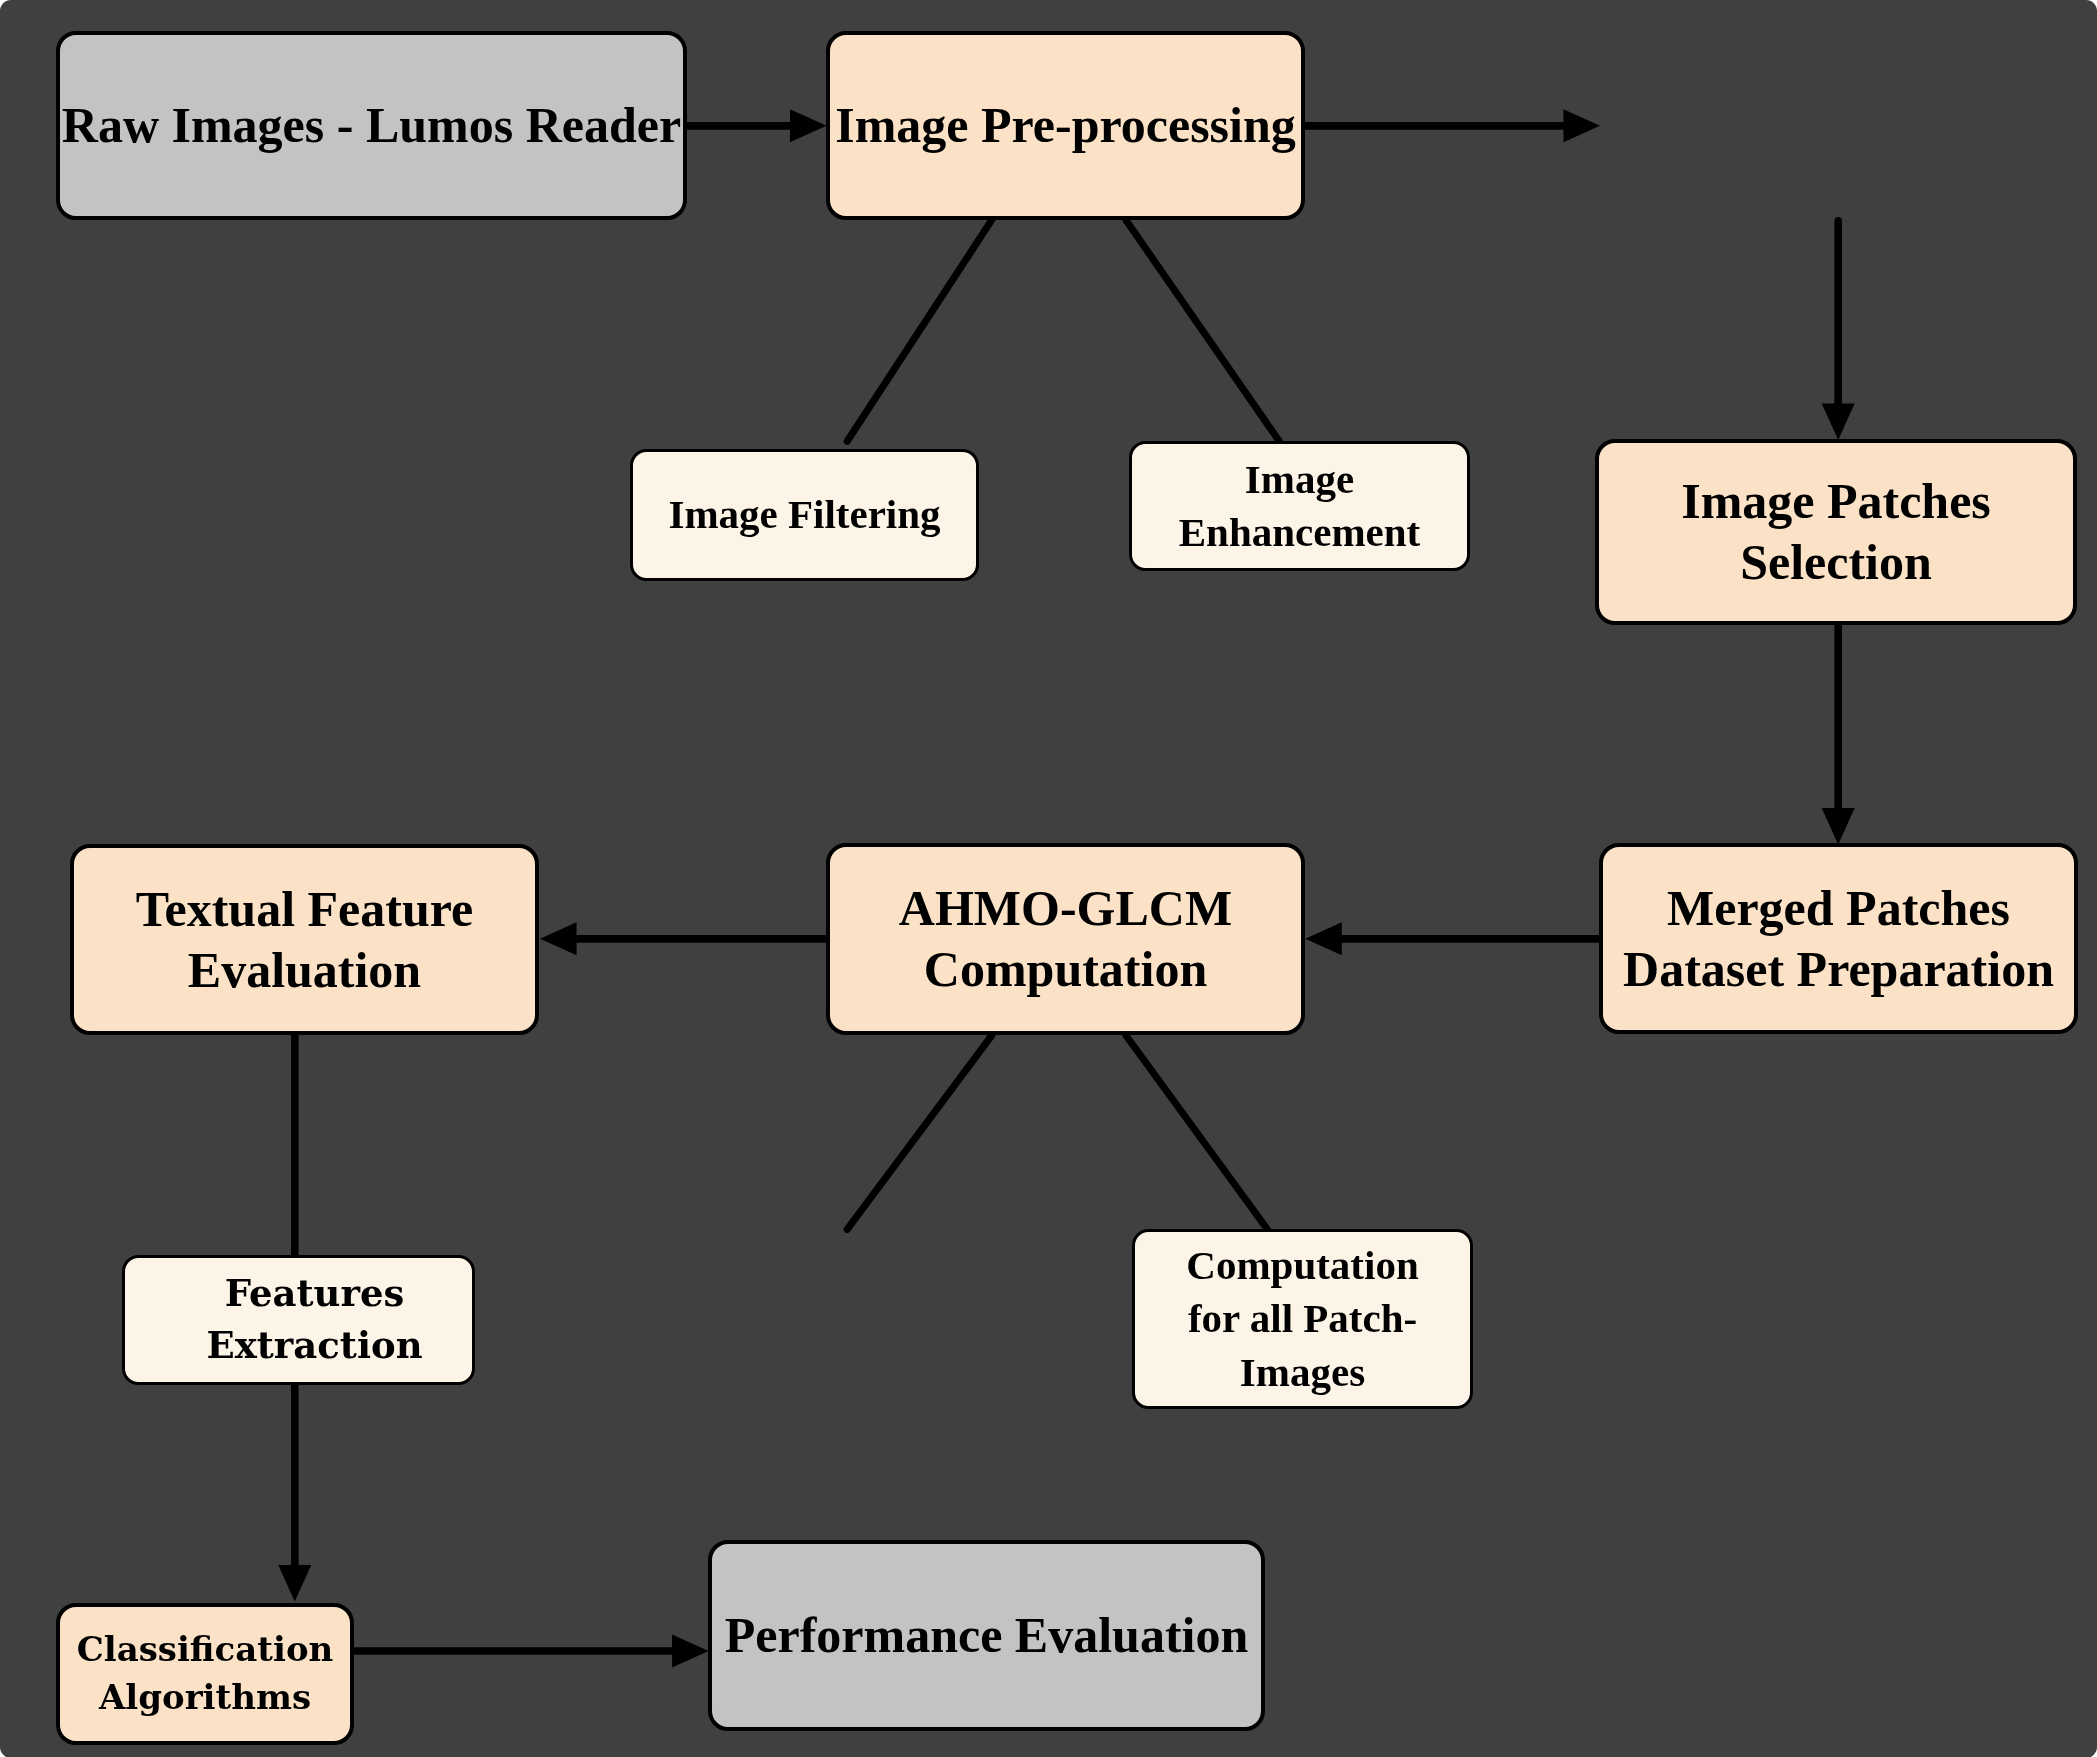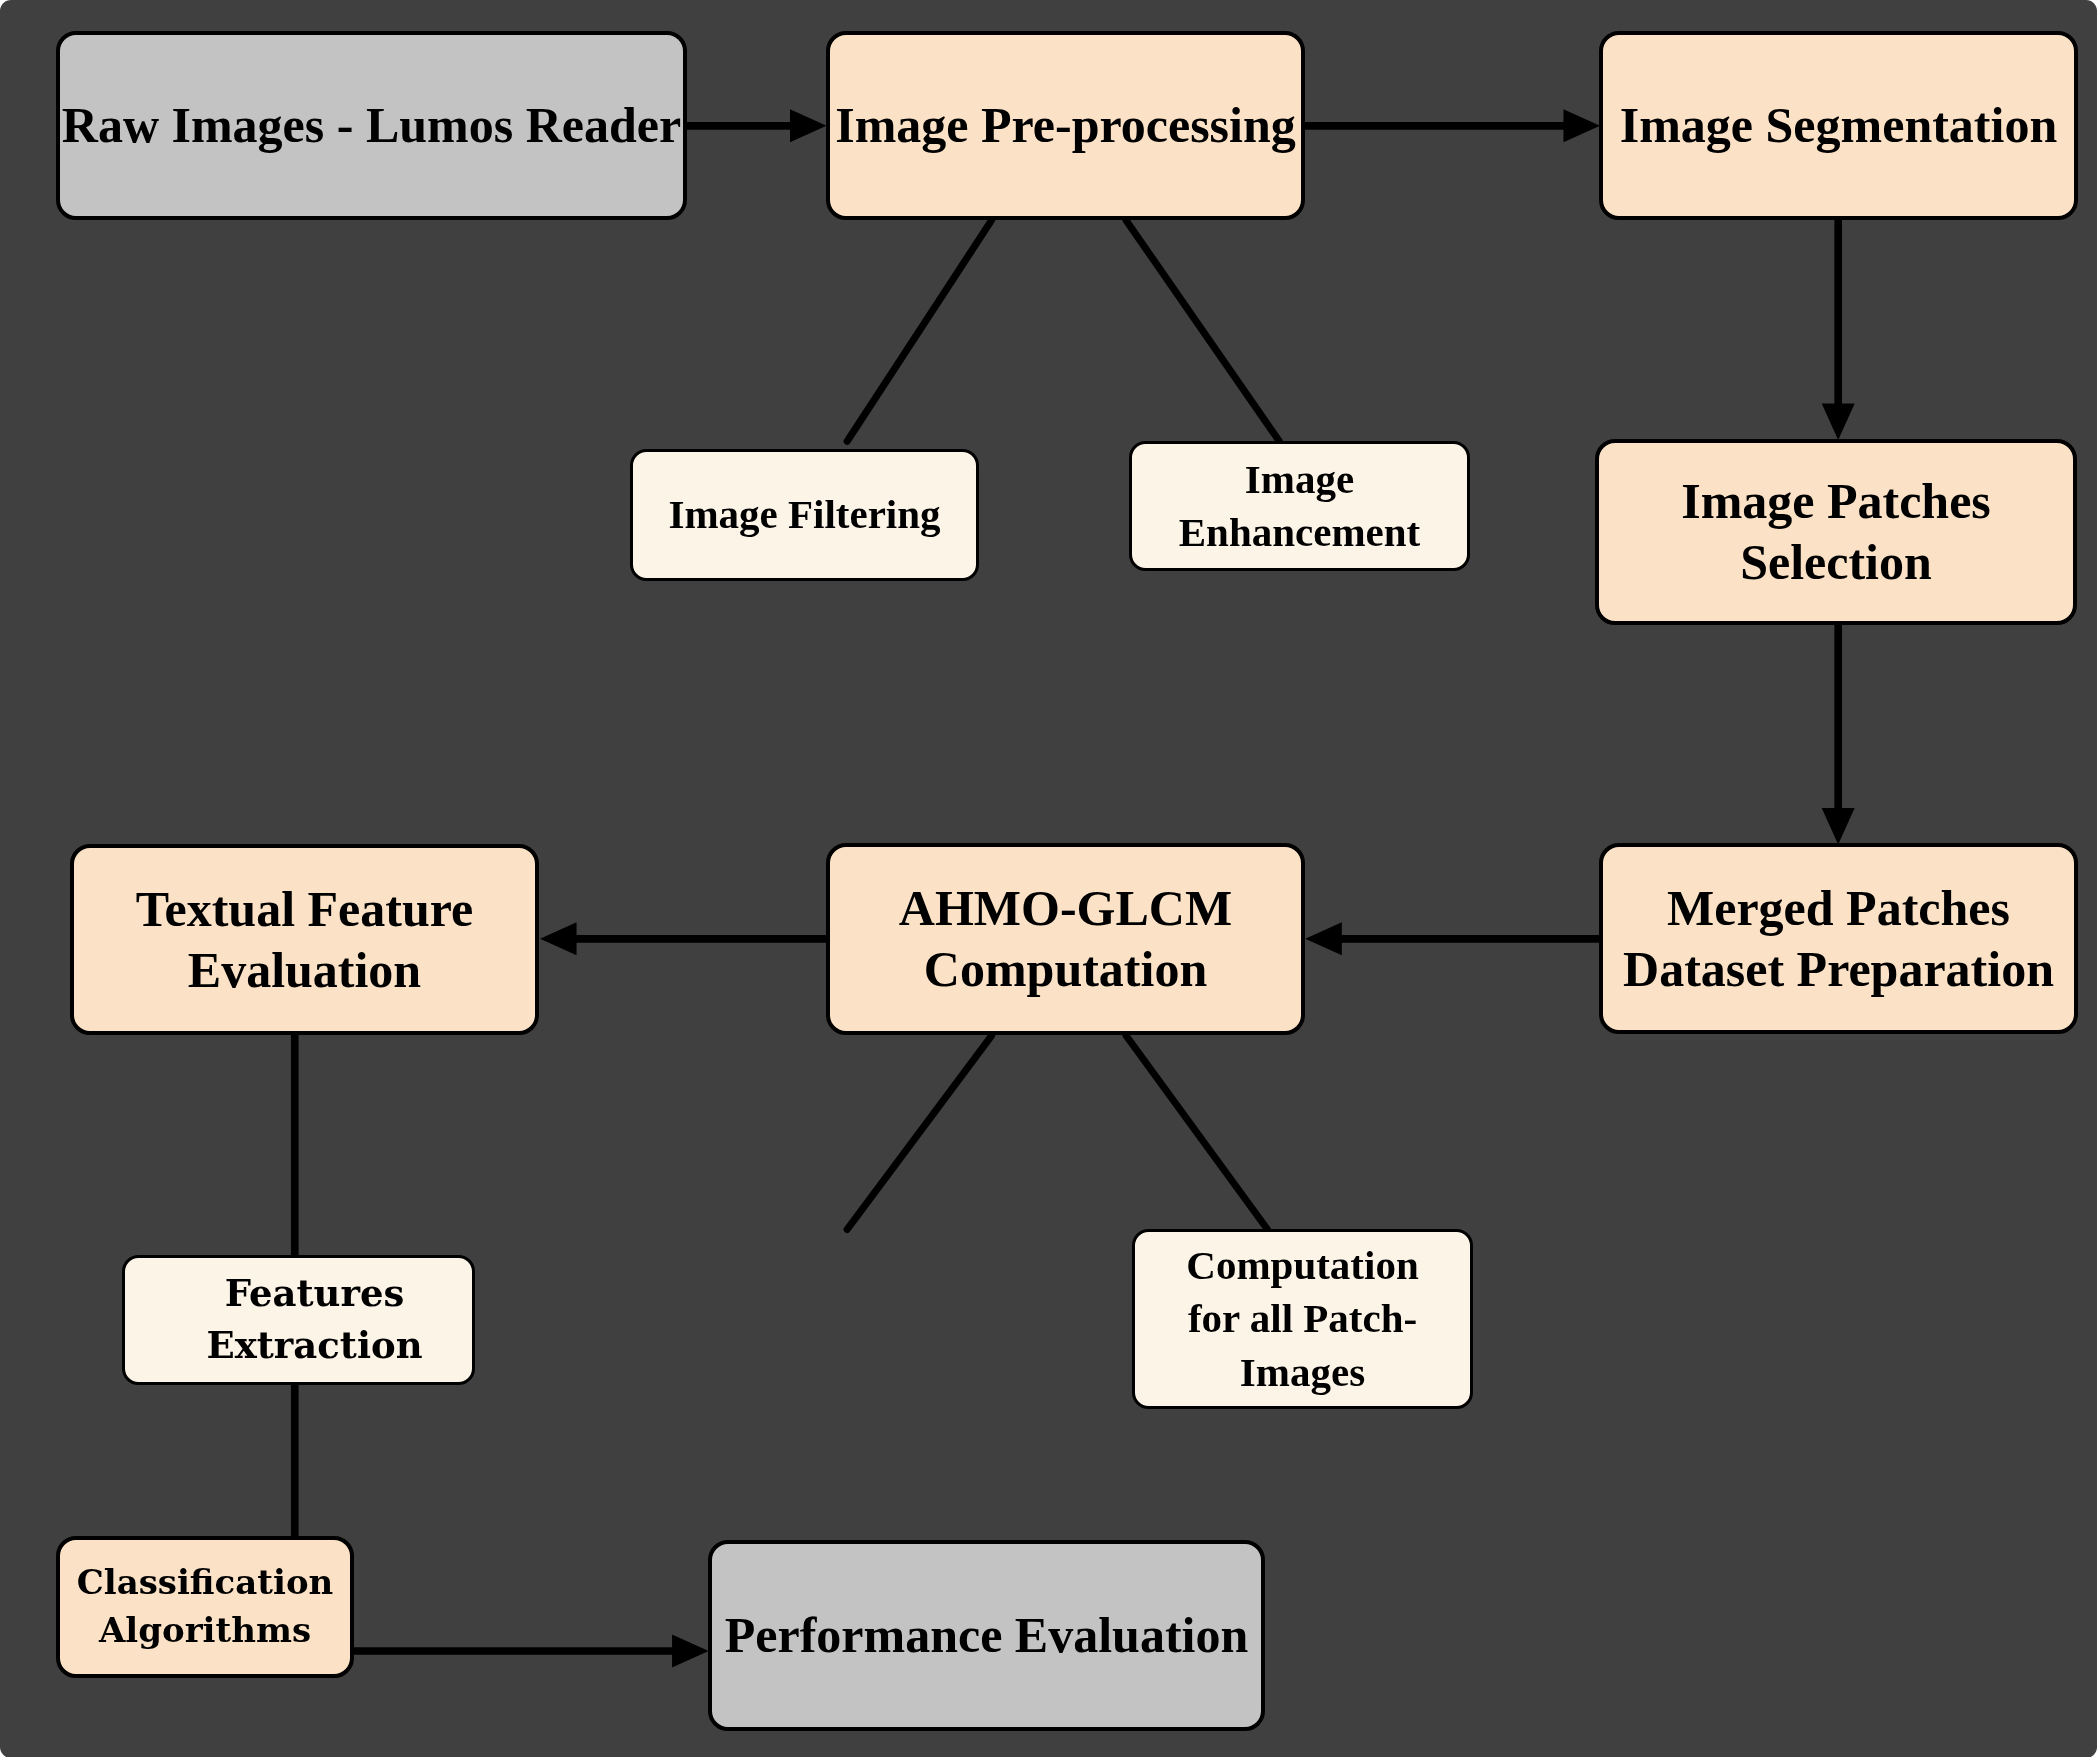--- a/index.html
+++ b/index.html
@@ -53,21 +53,21 @@
   #node-seg        { left: 1599px; top: 31px;   width: 479px;  height: 189px; }
   #node-filt       { left: 630px; top: 441px;  width: 349px;  height: 132px; margin-top: 8px; }
   #node-enh        { left: 1129px; top: 441px;  width: 341px;  height: 130px; }
   #node-patches    { left: 1595px; top: 439px;  width: 482px;  height: 186px; }
   #node-textual    { left: 70px;  top: 844px; width: 469px;  height: 191px; }
   #node-ahmo       { left: 826px; top: 843px; width: 479px;  height: 192px; }
   #node-merged     { left: 1599px; top: 843px; width: 479px;  height: 191px; }
   #node-feat       { left: 122px;  top: 1255px; width: 353px;  height: 130px; padding-left: 32px; }
   #node-quant      { left: 630px; top: 1229px; width: 341px;  height: 180px; }
   #node-comp       { left: 1132px; top: 1229px; width: 341px;  height: 180px; }
-  #node-clas       { left: 56px;   top: 1536px; width: 298px;  height: 142px; }
+  #node-clas       { left: 56px;   top: 1603px; width: 298px;  height: 142px; }
   #node-perf       { left: 708px; top: 1540px; width: 557px;  height: 191px; }
 
   .edge-line {
     stroke: #000000;
     stroke-width: 13;
     stroke-linecap: round;
     fill: none;
   }
   .edge-line.thin { stroke-width: 12; }
   .arrow-head { fill: #000000; stroke: none; }
@@ -113,23 +113,20 @@
   </svg>
 
   <div class="node fill-gray" id="node-raw">
     <span class="label big-label">Raw Images - Lumos Reader</span>
   </div>
 
   <div class="node fill-peach" id="node-pre">
     <span class="label big-label">Image Pre-processing</span>
   </div>
 
-  <div class="node fill-peach" id="node-seg">
-    <span class="label big-label">Image Segmentation</span>
-  </div>
 
   <div class="node fill-cream" id="node-filt">
     <span class="label small-label">Image Filtering</span>
   </div>
 
   <div class="node fill-cream" id="node-enh">
     <span class="label small-label">Image
 Enhancement</span>
   </div>
 

